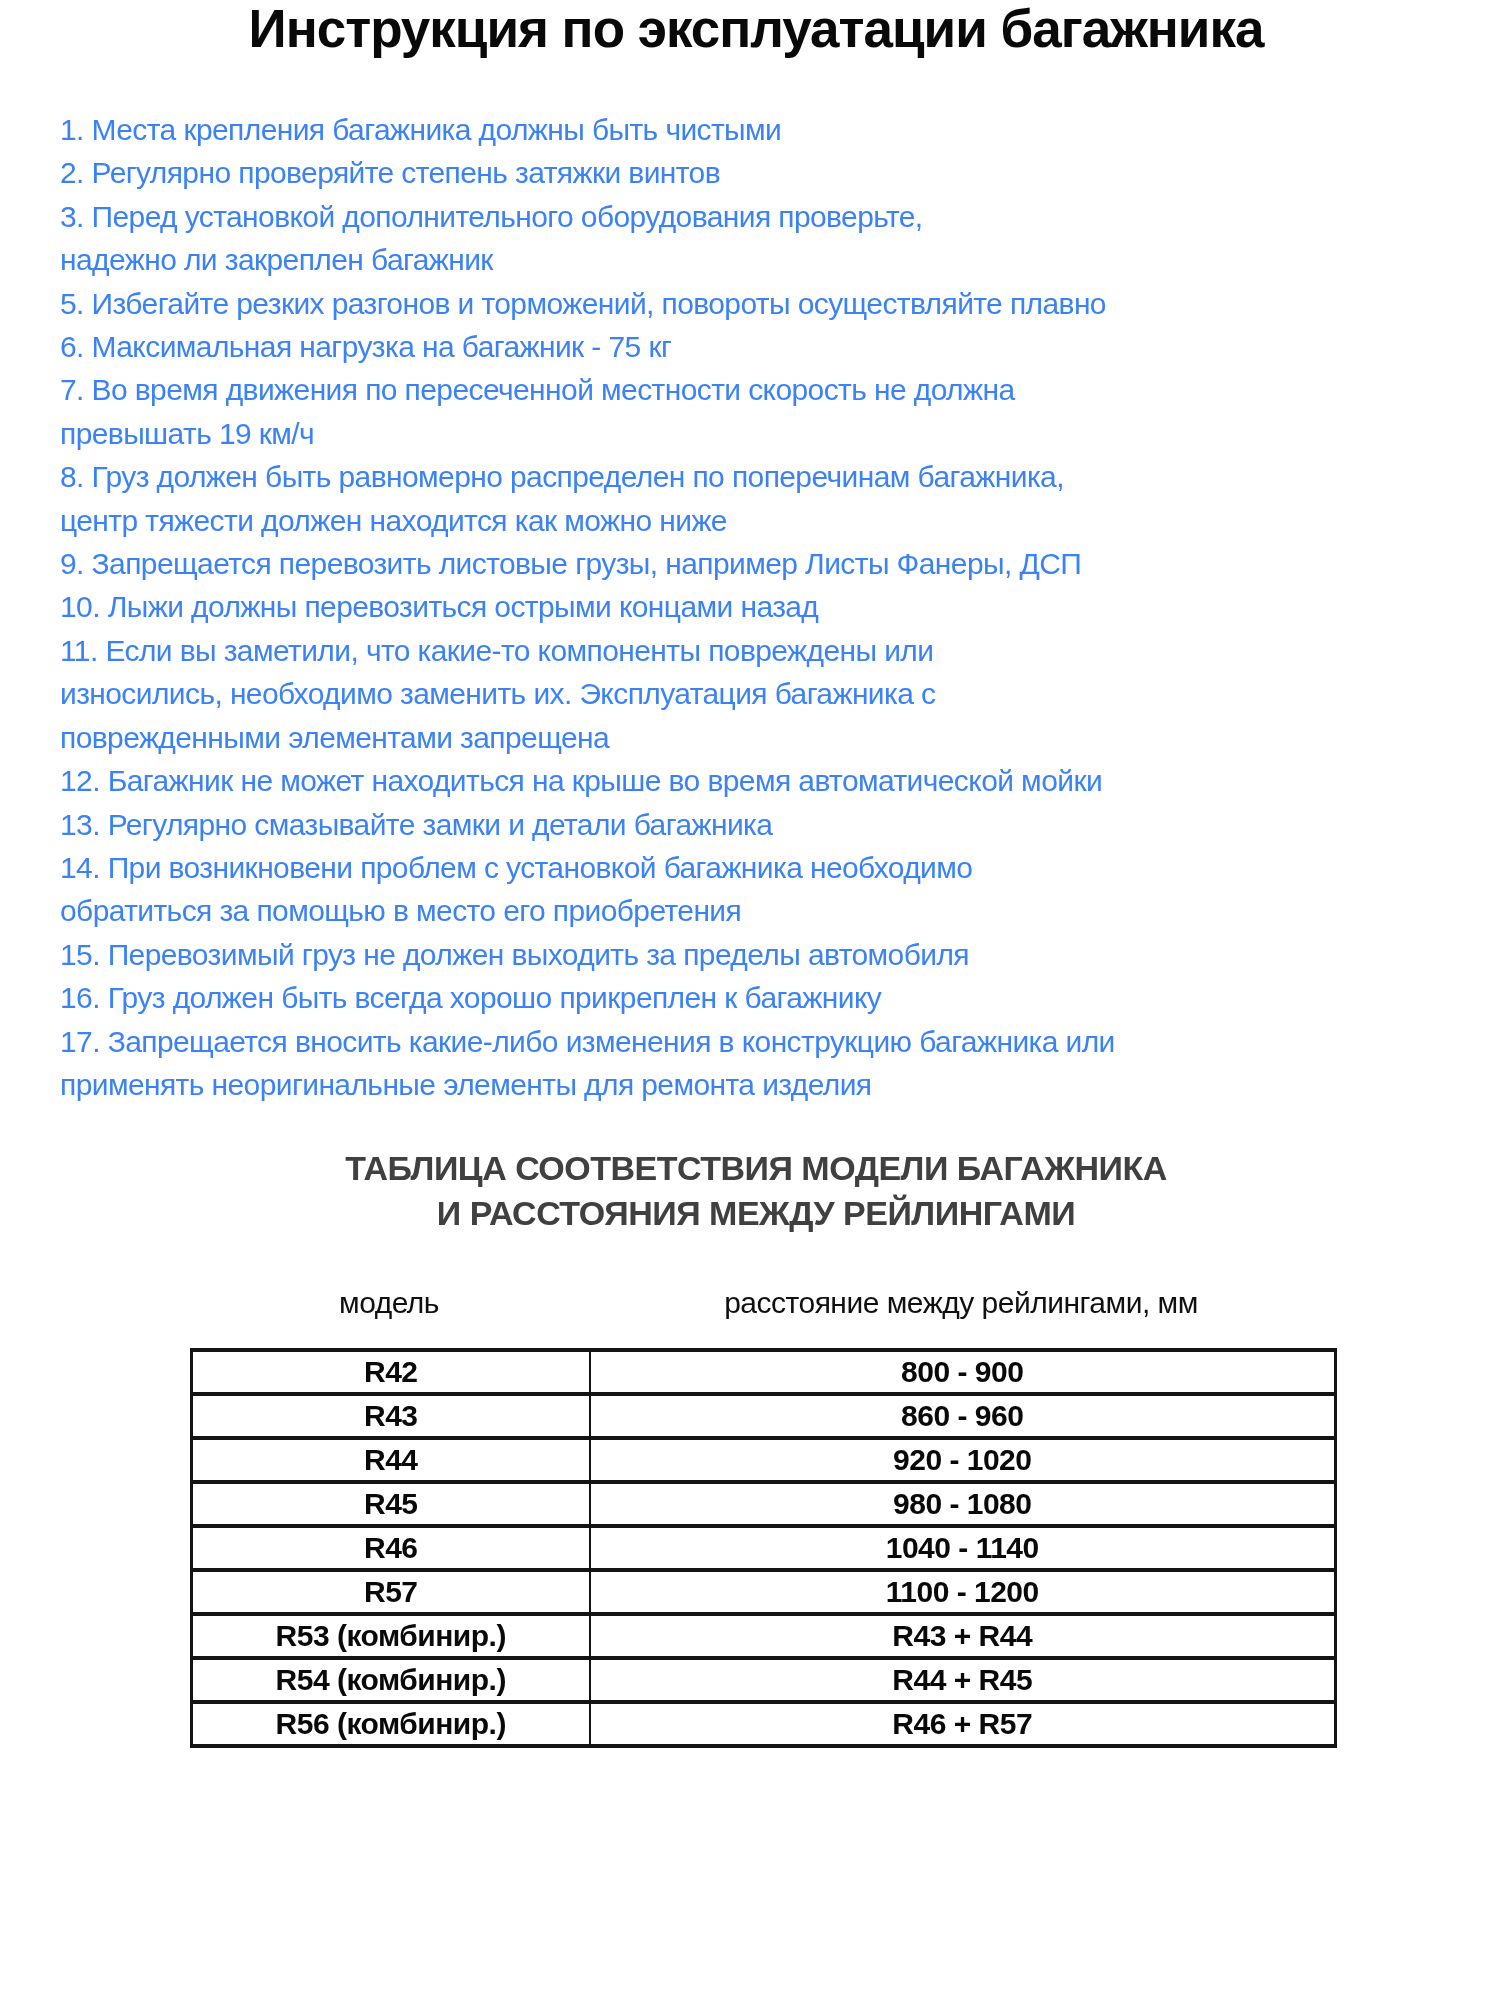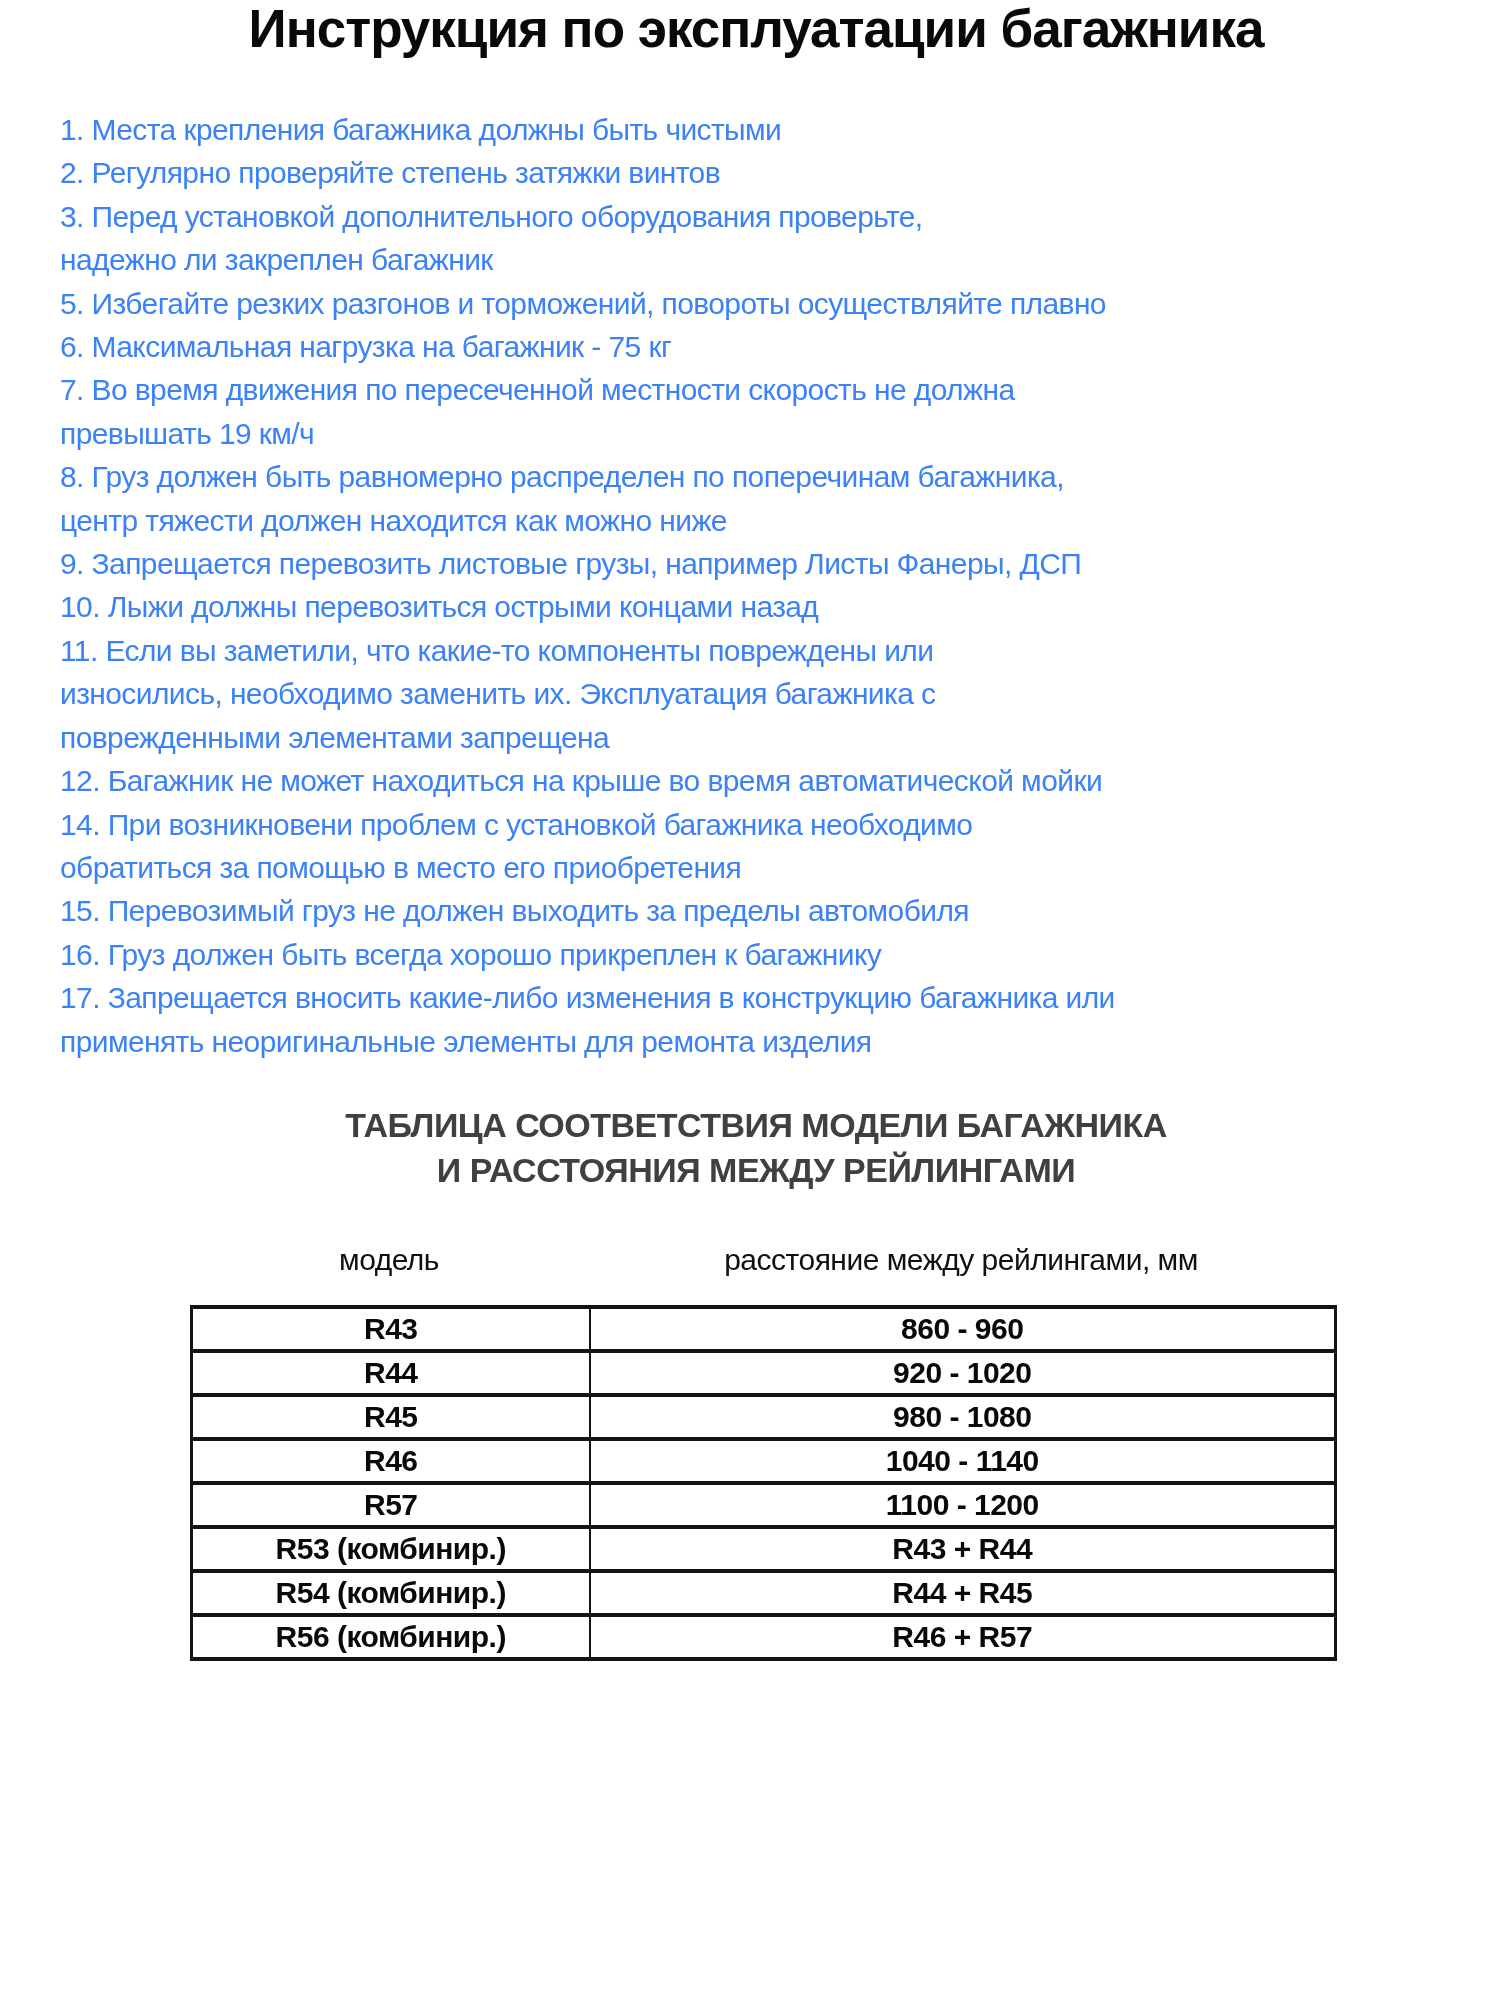--- a/index.html
+++ b/index.html
@@ -96,20 +96,21 @@
       <div class="instruction-item">7. Во время движения по пересеченной местности скорость не должна
 превышать 19 км/ч</div>
       <div class="instruction-item">8. Груз должен быть равномерно распределен по поперечинам багажника,
 центр тяжести должен находится как можно ниже</div>
       <div class="instruction-item">9. Запрещается перевозить листовые грузы, например Листы Фанеры, ДСП</div>
       <div class="instruction-item">10. Лыжи должны перевозиться острыми концами назад</div>
       <div class="instruction-item">11. Если вы заметили, что какие-то компоненты повреждены или
 износились, необходимо заменить их. Эксплуатация багажника с
 поврежденными элементами запрещена</div>
       <div class="instruction-item">12. Багажник не может находиться на крыше во время автоматической мойки</div>
+      <div class="instruction-item">13. Регулярно смазывайте замки и детали багажника</div>
       <div class="instruction-item">14. При возникновени проблем с установкой багажника необходимо
 обратиться за помощью в место его приобретения</div>
       <div class="instruction-item">15. Перевозимый груз не должен выходить за пределы автомобиля</div>
       <div class="instruction-item">16. Груз должен быть всегда хорошо прикреплен к багажнику</div>
       <div class="instruction-item">17. Запрещается вносить какие-либо изменения в конструкцию багажника или
 применять неоригинальные элементы для ремонта изделия</div>
     </div>
 
   <div class="table-heading">
     <div>ТАБЛИЦА СООТВЕТСТВИЯ МОДЕЛИ БАГАЖНИКА</div>
@@ -120,20 +121,24 @@
     <div class="col-header-model">модель</div>
     <div class="col-header-distance">расстояние между рейлингами, мм</div>
   </div>
 
   <table class="compat-table">
     <colgroup>
         <col class="c1">
         <col class="c2">
       </colgroup>
     <tbody>
+        <tr>
+          <td>R42</td>
+          <td>800 - 900</td>
+        </tr>
         <tr>
           <td>R43</td>
           <td>860 - 960</td>
         </tr>
         <tr>
           <td>R44</td>
           <td>920 - 1020</td>
         </tr>
         <tr>
           <td>R45</td>

